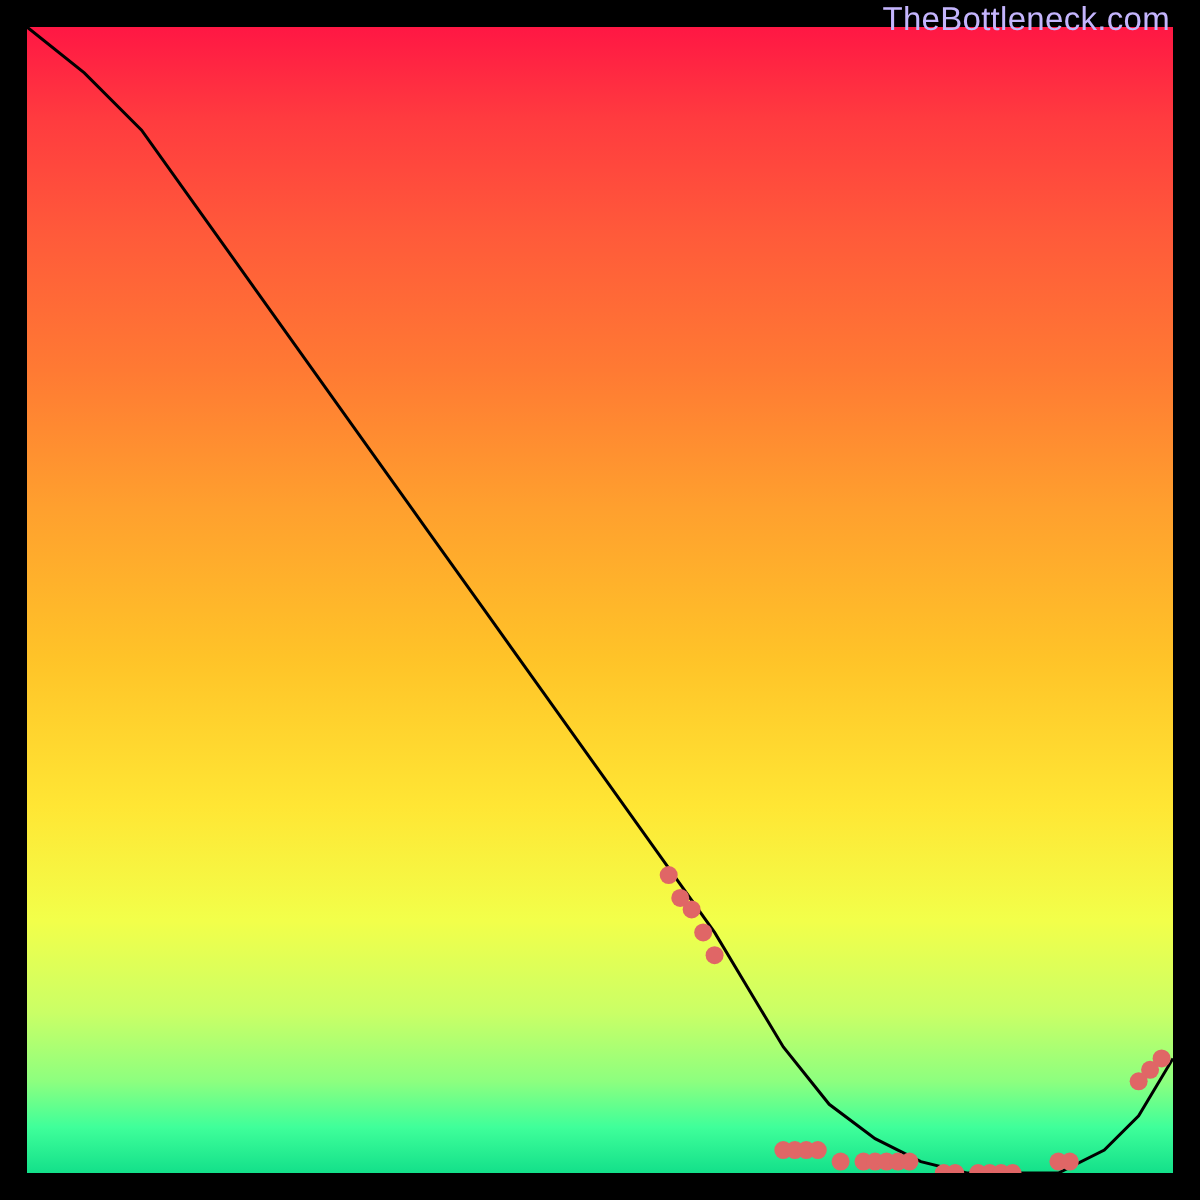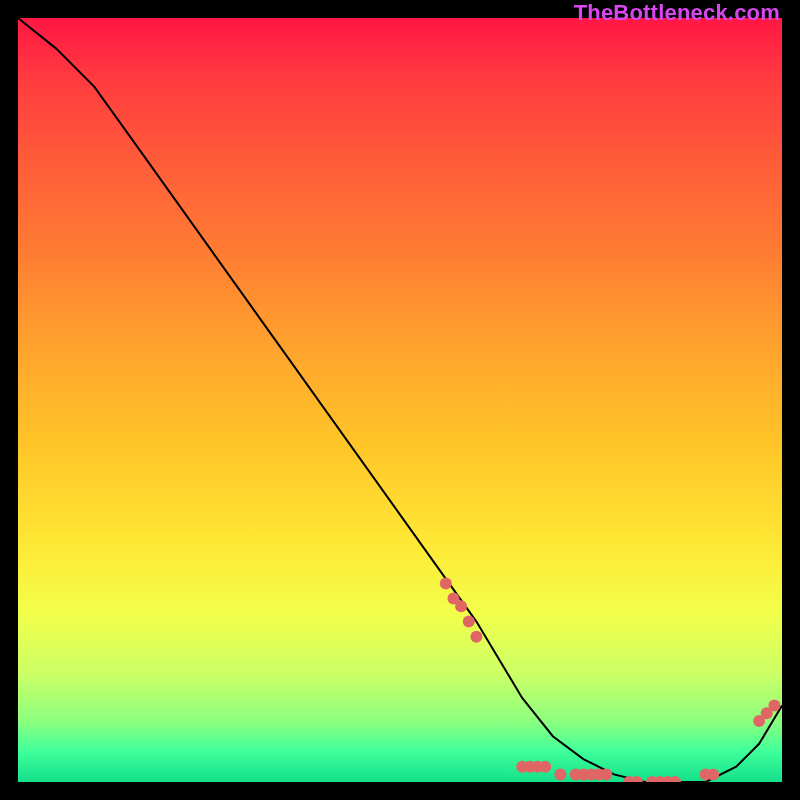--- a/index.html
+++ b/index.html
@@ -38,22 +38,22 @@
       #8dff7f 92%,
       #3fff9a 96%,
       #13e08a 100%
     );
   }
   .attribution {
     position: absolute;
     top: 0px;
     right: 20px;
     font-size: 22px;
-    font-weight: 700;
-    color: #d946ef;
+    font-weight: 400;
+    color: #c4b5fd;
     letter-spacing: 0.2px;
     margin-left: 48px;
   }
   svg.overlay {
     position: absolute;
     left: 0;
     top: 0;
     width: 764px;
     height: 764px;
   }

